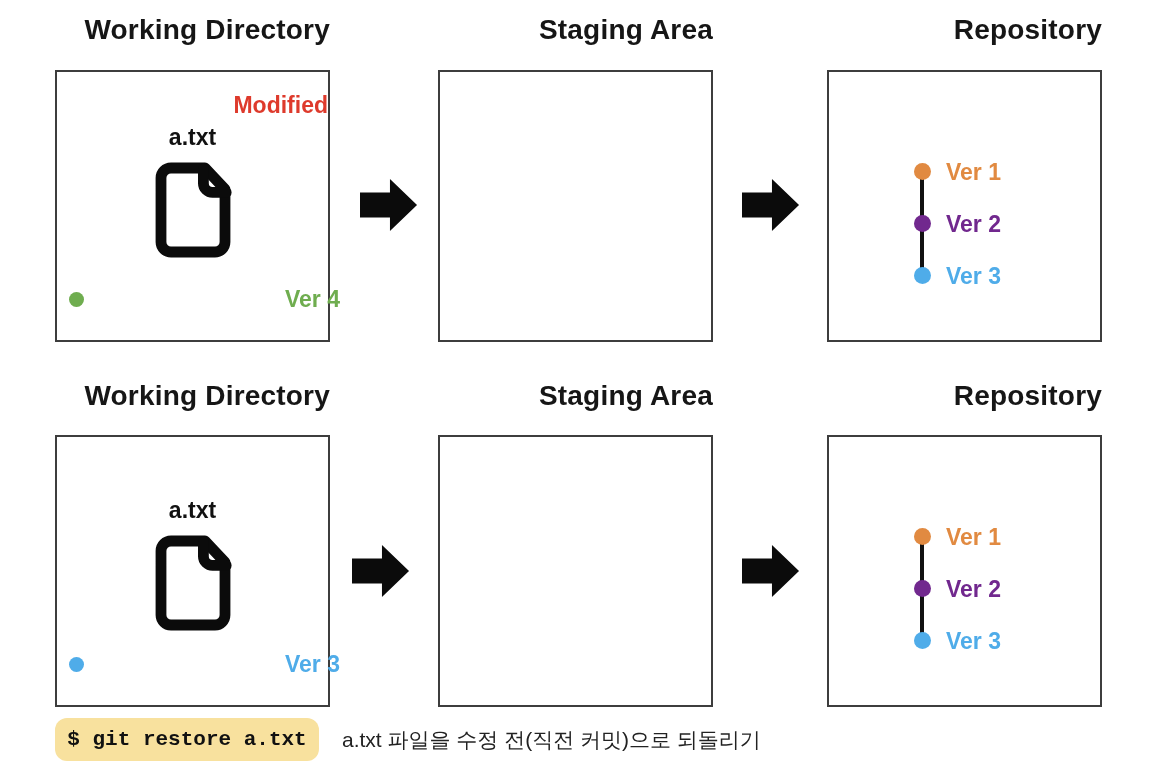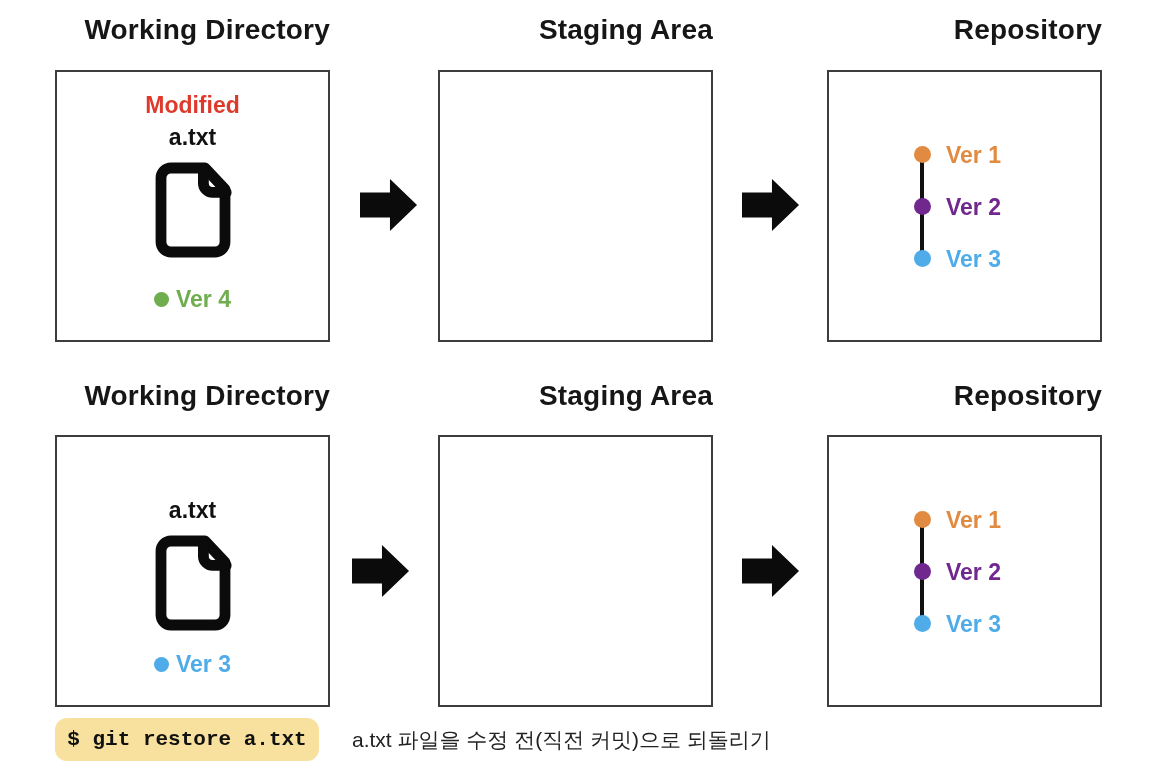--- a/index.html
+++ b/index.html
@@ -16,51 +16,51 @@
     border:2px solid #3d3d3d; background:#ffffff;
   }
   .status-label, .file-label {
     position:absolute; left:0; width:100%; text-align:center;
     font-size:23px; font-weight:700;
   }
   .file-label { color:#111111; }
   .doc-icon { position:absolute; left:50%; transform:translateX(-50%); }
   .version-row {
     position:absolute; left:0; width:100%; height:30px;
-    display:flex; justify-content:center; align-items:center; gap:7px;
-    font-size:23px; font-weight:700;
+    display:flex; justify-content:space-between; align-items:center; gap:7px;
+    font-size:23px; font-weight:700;padding-left:12px;
   }
   .dot { width:15px; height:15px; border-radius:50%; flex:0 0 auto; }
-  .graph { position:absolute; inset:0; }
+  .graph { position:absolute; inset:0;margin-top:17px; }
   .commit-line { position:absolute; left:91px; width:4px; background:#111111; border-radius:2px; }
   .commit-dot { position:absolute; width:17px; height:17px; border-radius:50%; left:85px; }
   .commit-label { position:absolute; left:117px; font-size:23px; font-weight:700; line-height:30px; }
   .arrow { position:absolute; width:58px; height:56px; }
   .arrow svg { display:block; width:100%; height:100%; }
   .command-pill {
     position:absolute; left:55px; top:718px; width:264px; height:43px;
     border-radius:12px; display:flex; align-items:center; justify-content:center;
     font-family:Liberation Mono, monospace; font-weight:bold; font-size:21px; color:#111111;
   }
   .caption {
-    position:absolute; left:352px; top:726px; font-size:21px; line-height:28px;
+    position:absolute; left:342px; top:726px; font-size:21px; line-height:28px;
     font-weight:400; color:#222222; font-family:"Liberation Sans", sans-serif;
   }
 </style>
 </head>
 <body>
 
 <div class="canvas">
 
   <div class="col-title" style="left:55px; top:14px;">Working Directory</div>
   <div class="col-title" style="left:438px; top:14px;">Staging Area</div>
   <div class="col-title" style="left:827px; top:14px;">Repository</div>
 
   <div class="box" style="left:55px; top:70px;">
-    <div class="status-label" style="top: 20px; color: rgb(222, 58, 44);">Modified</div>
+    <div class="status-label" style="top: 20px; color: rgb(222, 58, 44); text-align: right;">Modified</div>
     <div class="file-label" style="top:52px;">a.txt</div>
     <div class="doc-icon" style="top:86px;">
       <svg width="96" height="104" viewBox="0 0 24 26" fill="none" stroke="#0b0b0b" stroke-width="2.7" stroke-linecap="round" stroke-linejoin="round">
         <path d="M15 2.5H6.5a2.5 2.5 0 0 0-2.5 2.5v16a2.5 2.5 0 0 0 2.5 2.5h11a2.5 2.5 0 0 0 2.5-2.5V7.8Z"></path>
         <path d="M14.6 2.7v3.6a2.3 2.3 0 0 0 2.3 2.3h3.4"></path>
       </svg>
     </div>
     <div class="version-row" style="top:212px;">
       <span class="dot" style="background: rgb(111, 173, 79);"></span>
       <span style="color: rgb(111, 173, 79);">Ver 4</span>

